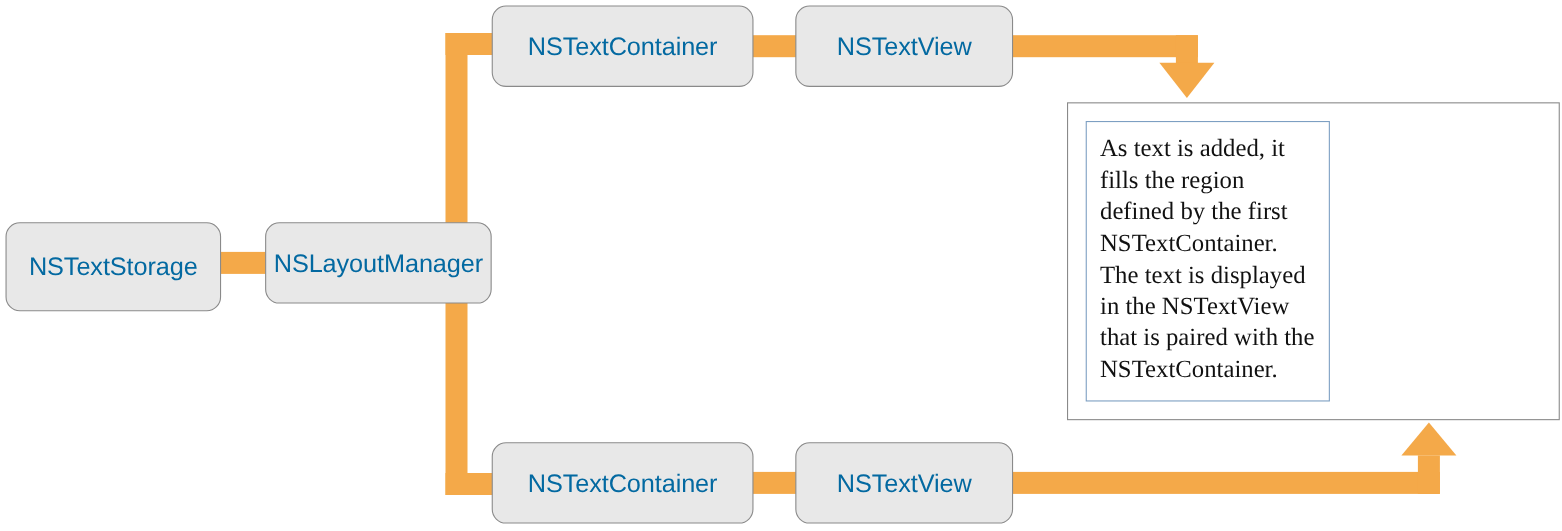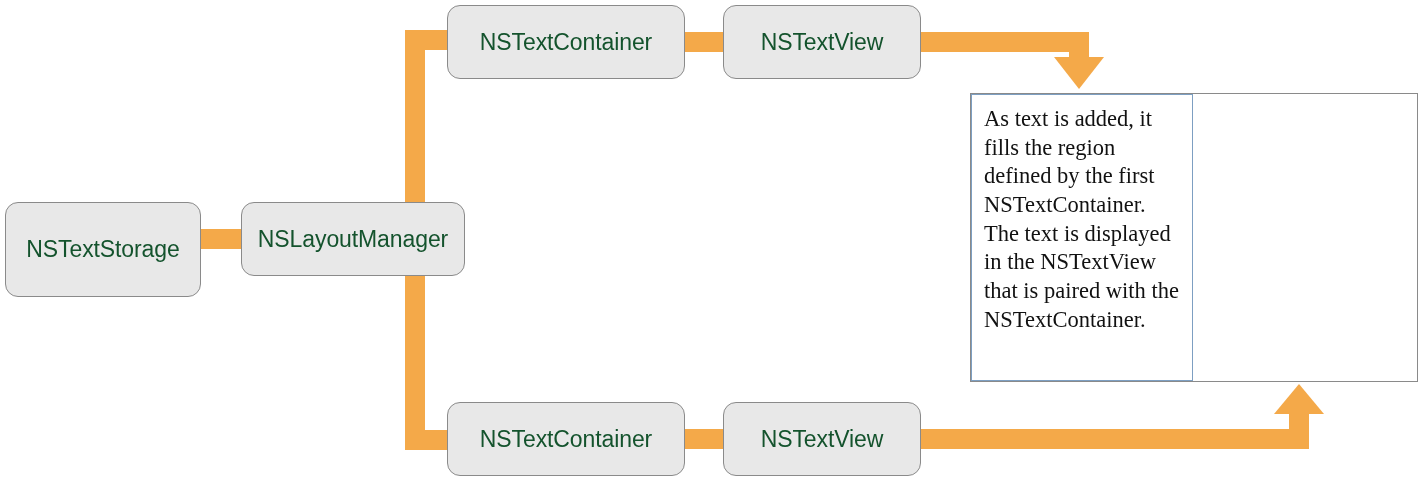--- a/index.html
+++ b/index.html
@@ -35,21 +35,21 @@
   .node-box {
     position: absolute;
     z-index: 2;
     box-sizing: border-box;
     background: #e8e8e8;
     border: 1.6px solid #8a8a8a;
     border-radius: 13px;
     display: flex;
     align-items: center;
     justify-content: center;
-    color: #14532d;
+    color: #0369a1;
     font-size: 23px;
     font-family: "Liberation Sans", sans-serif;
     letter-spacing: -0.1px;
     white-space: nowrap;
   }
   .node-box .node-label {
     display: block;
     line-height: 1;
   }
 
@@ -61,21 +61,21 @@
     background: #ffffff;
     border: 1.5px solid #8a8a8a;
     display: flex;
     flex-direction: row;
     align-items: stretch;
   }
   .page {
     box-sizing: border-box;
     background: #ffffff;
     border: 1.5px solid #7d9fc2;
-    margin: 0;
+    margin: 16px;
     padding: 10px 9px 6px 12px;
     font-family: "Liberation Serif", serif;
     font-size: 22.5px;
     line-height: 1.275;
     color: #111111;
     overflow: hidden;
   }
   .page-1 { width: 222px; }
   .page-2 { width: 222px; }
 </style>
@@ -104,25 +104,25 @@
       <polygon points="1054,57 1104,57 1079,89" fill="#f4a949"></polygon>
     </g>
 
     <g>
       <rect x="916" y="429" width="393" height="20" fill="#f4a949"></rect>
       <rect x="1289" y="414" width="20" height="35" fill="#f4a949"></rect>
       <polygon points="1274,414 1324,414 1299,384" fill="#f4a949"></polygon>
     </g>
   </svg>
 
-  <div class="node-box" style="left:5px; top:202px; width:196px; height:95px;">
+  <div class="node-box" style="left:5px; top:202px; width:196px; height:81px;">
     <span class="node-label">NSTextStorage</span>
   </div>
 
-  <div class="node-box" style="left:241px; top:202px; width:224px; height:74px;">
+  <div class="node-box" style="left:241px; top:202px; width:206px; height:74px;">
     <span class="node-label">NSLayoutManager</span>
   </div>
 
   <div class="node-box" style="left:447px; top:5px; width:238px; height:74px;">
     <span class="node-label">NSTextContainer</span>
   </div>
 
   <div class="node-box" style="left:723px; top:5px; width:198px; height:74px;">
     <span class="node-label">NSTextView</span>
   </div>

